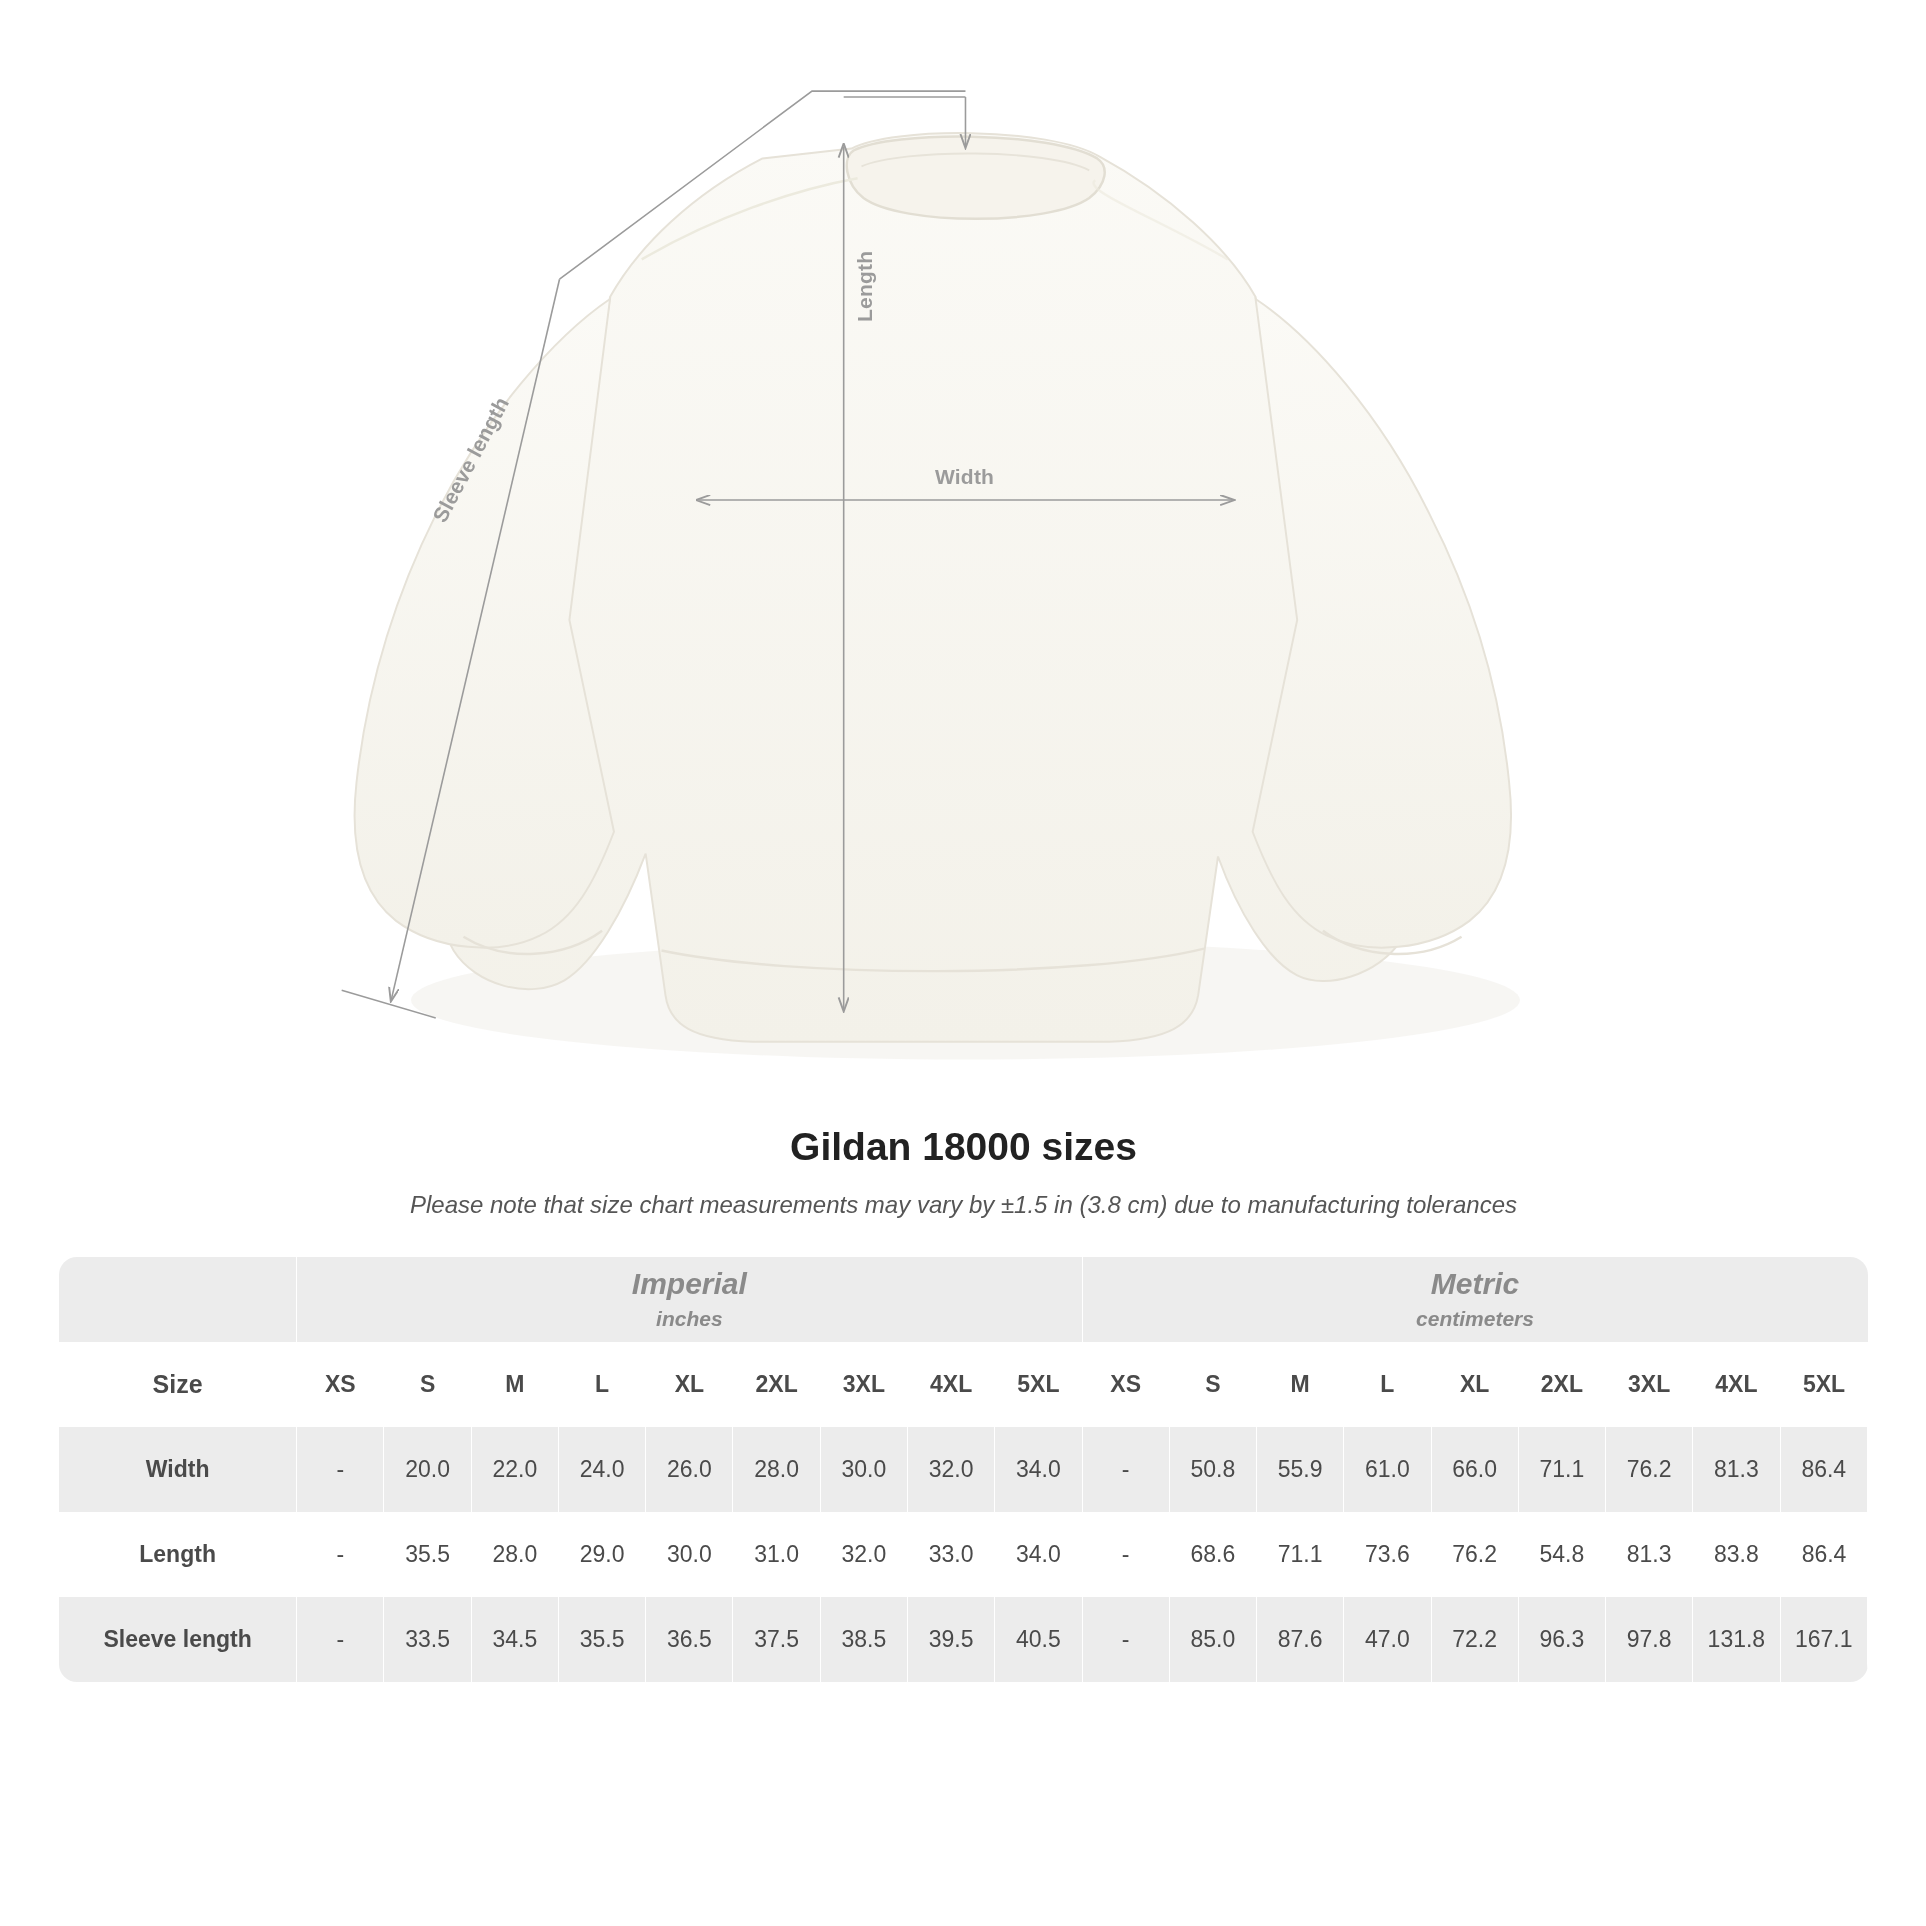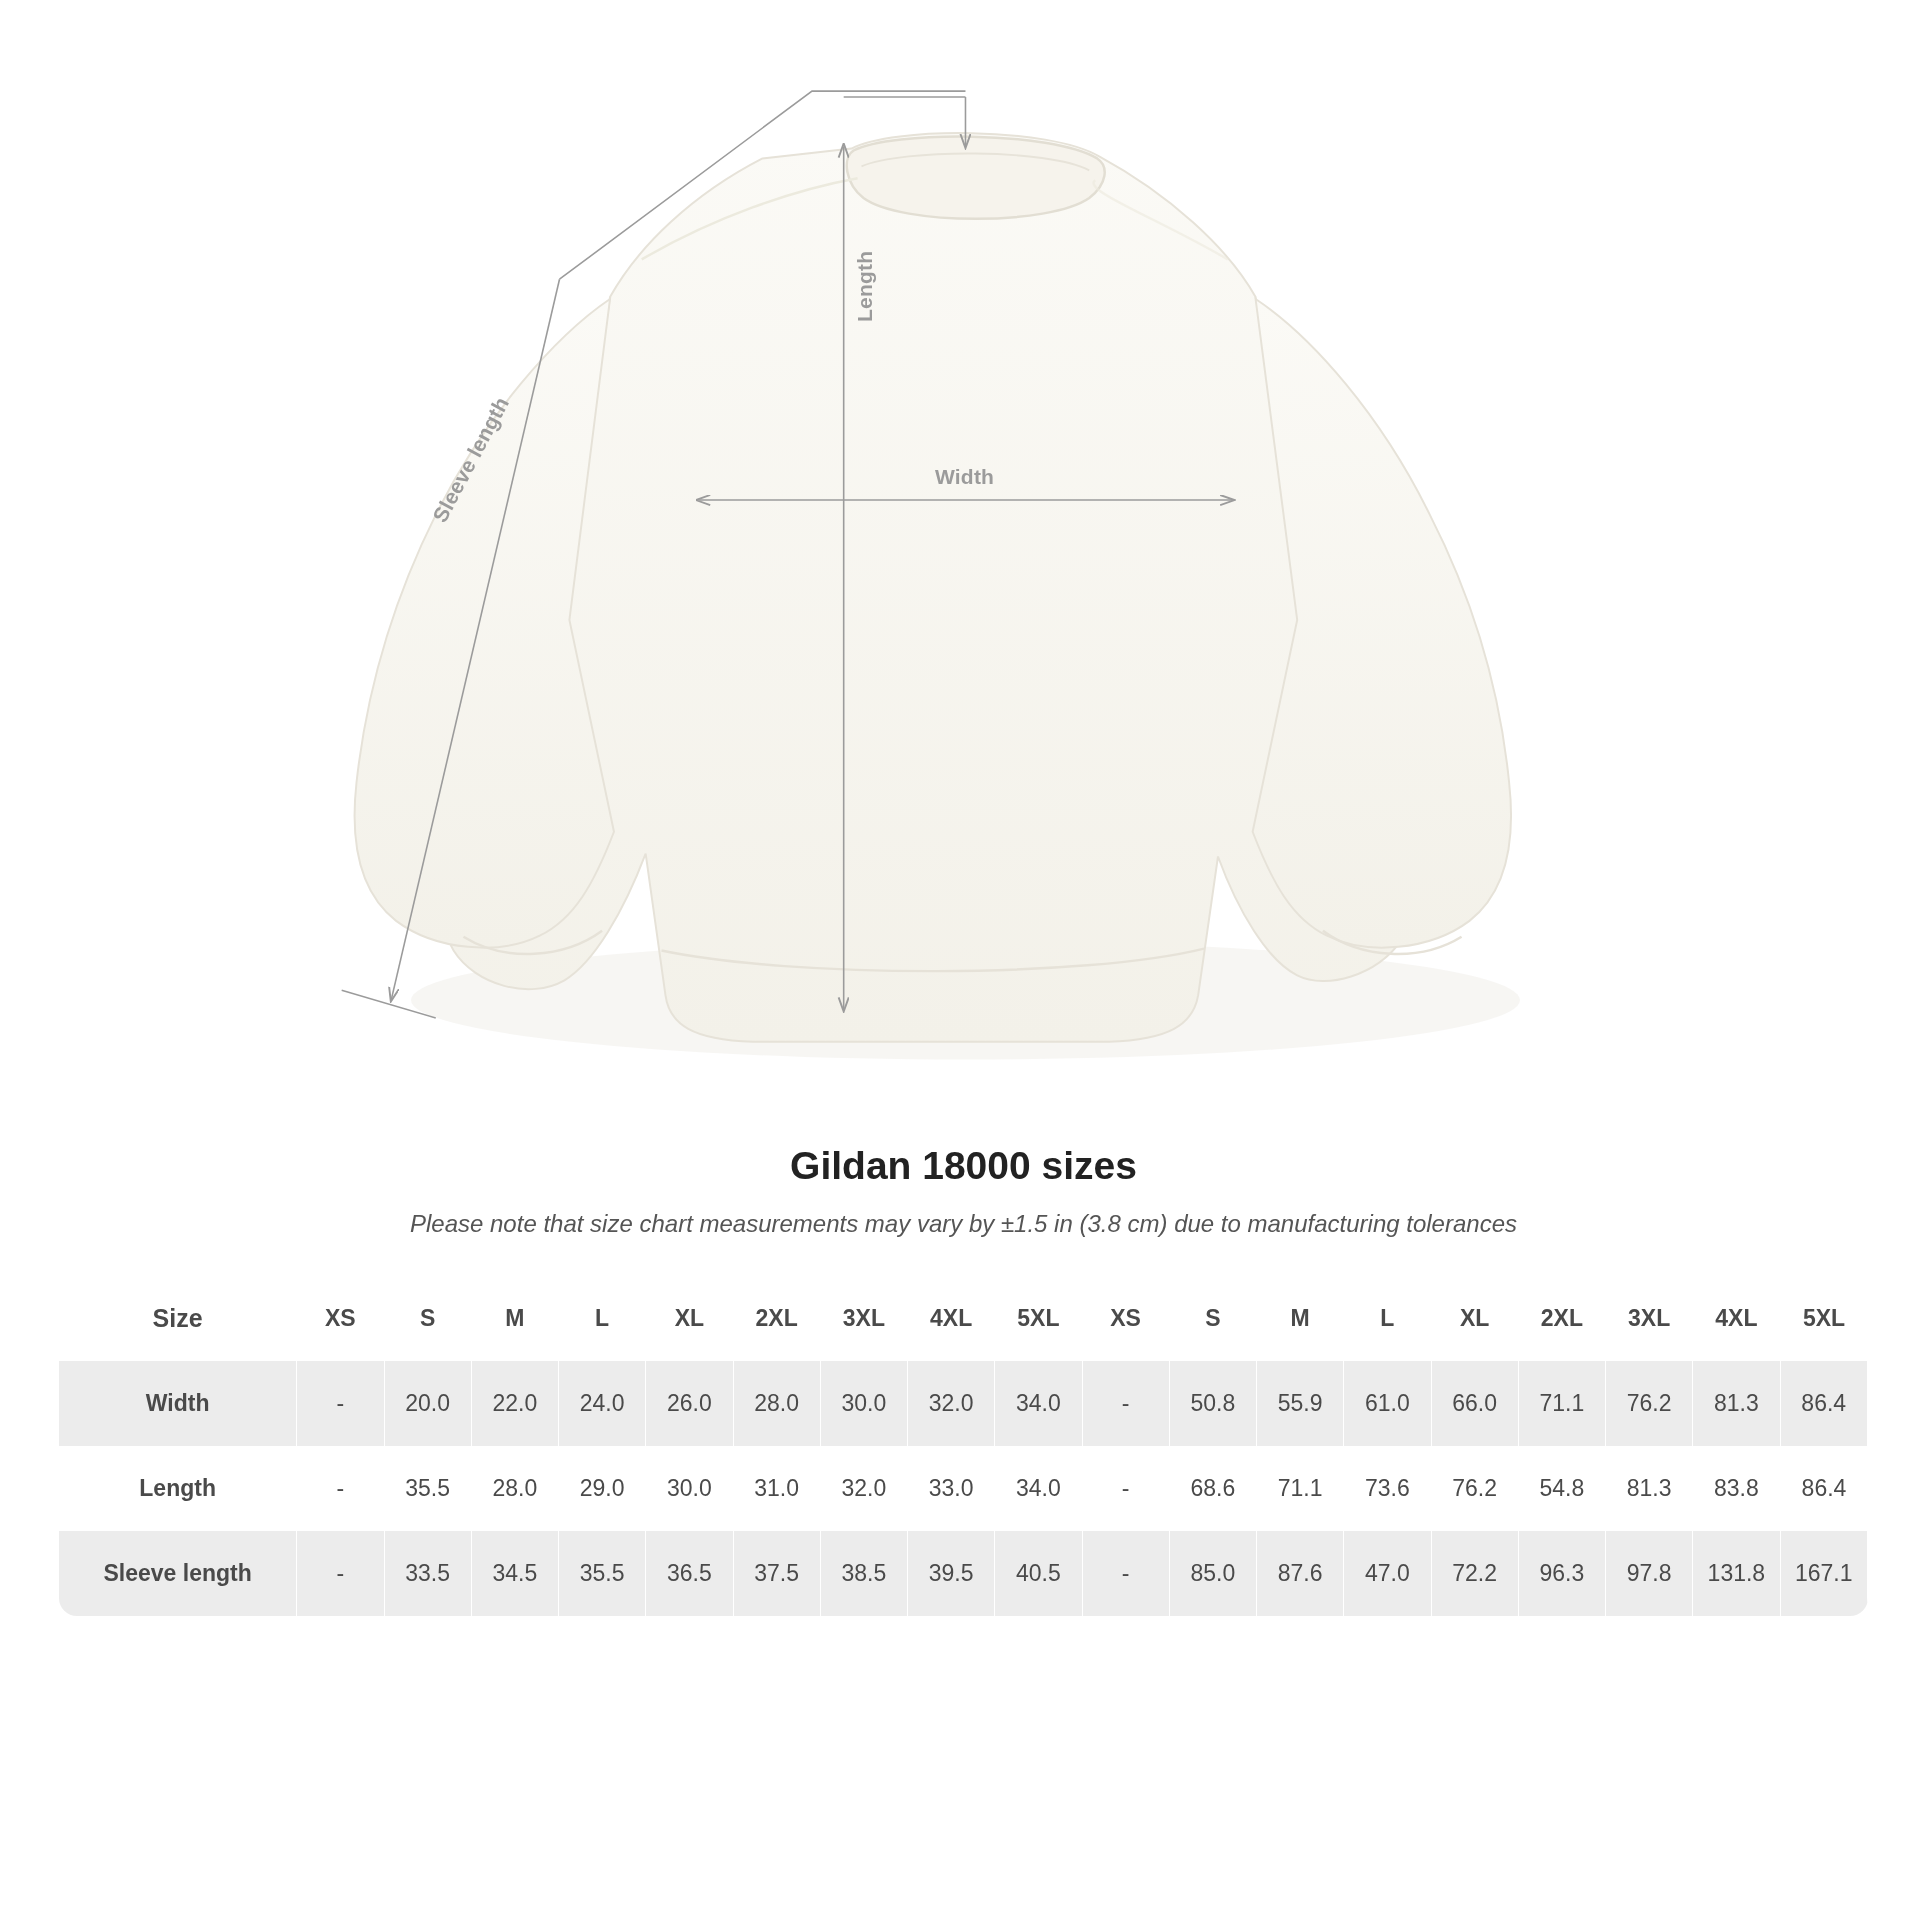--- a/index.html
+++ b/index.html
@@ -48,21 +48,21 @@
   }
   .dim-label.sleeve-label {
     left: 428px; top: 515px;
     transform: rotate(-62deg);
     transform-origin: left top;
   }
 
   
   .title-block {
     text-align: center;
-    margin-top: 35px;
+    margin-top: 16px;
   }
   .chart-title {
     font-size: 39px;
     font-weight: bold;
     color: #222222;
     margin: 0;
   }
   .chart-note {
     font-size: 24px;
     font-style: italic;
@@ -252,20 +252,31 @@
           <col class="c-val">
           <col class="c-val">
           <col class="c-val">
           <col class="c-val">
         <col class="c-val">
           <col class="c-val">
           <col class="c-val">
           <col class="c-val">
       </colgroup>
       <thead>
+        <tr class="unit-row">
+          <th></th>
+          <th colspan="9">
+            <div class="unit-title">Imperial</div>
+            <div class="unit-sub">inches</div>
+          </th>
+          <th colspan="9">
+            <div class="unit-title">Metric</div>
+            <div class="unit-sub">centimeters</div>
+          </th>
+        </tr>
         <tr class="head-row">
           <th class="rowlabel">Size</th>
           <th>XS</th>
           <th>S</th>
           <th>M</th>
           <th>L</th>
           <th>XL</th>
           <th>2XL</th>
           <th>3XL</th>
           <th>4XL</th>

